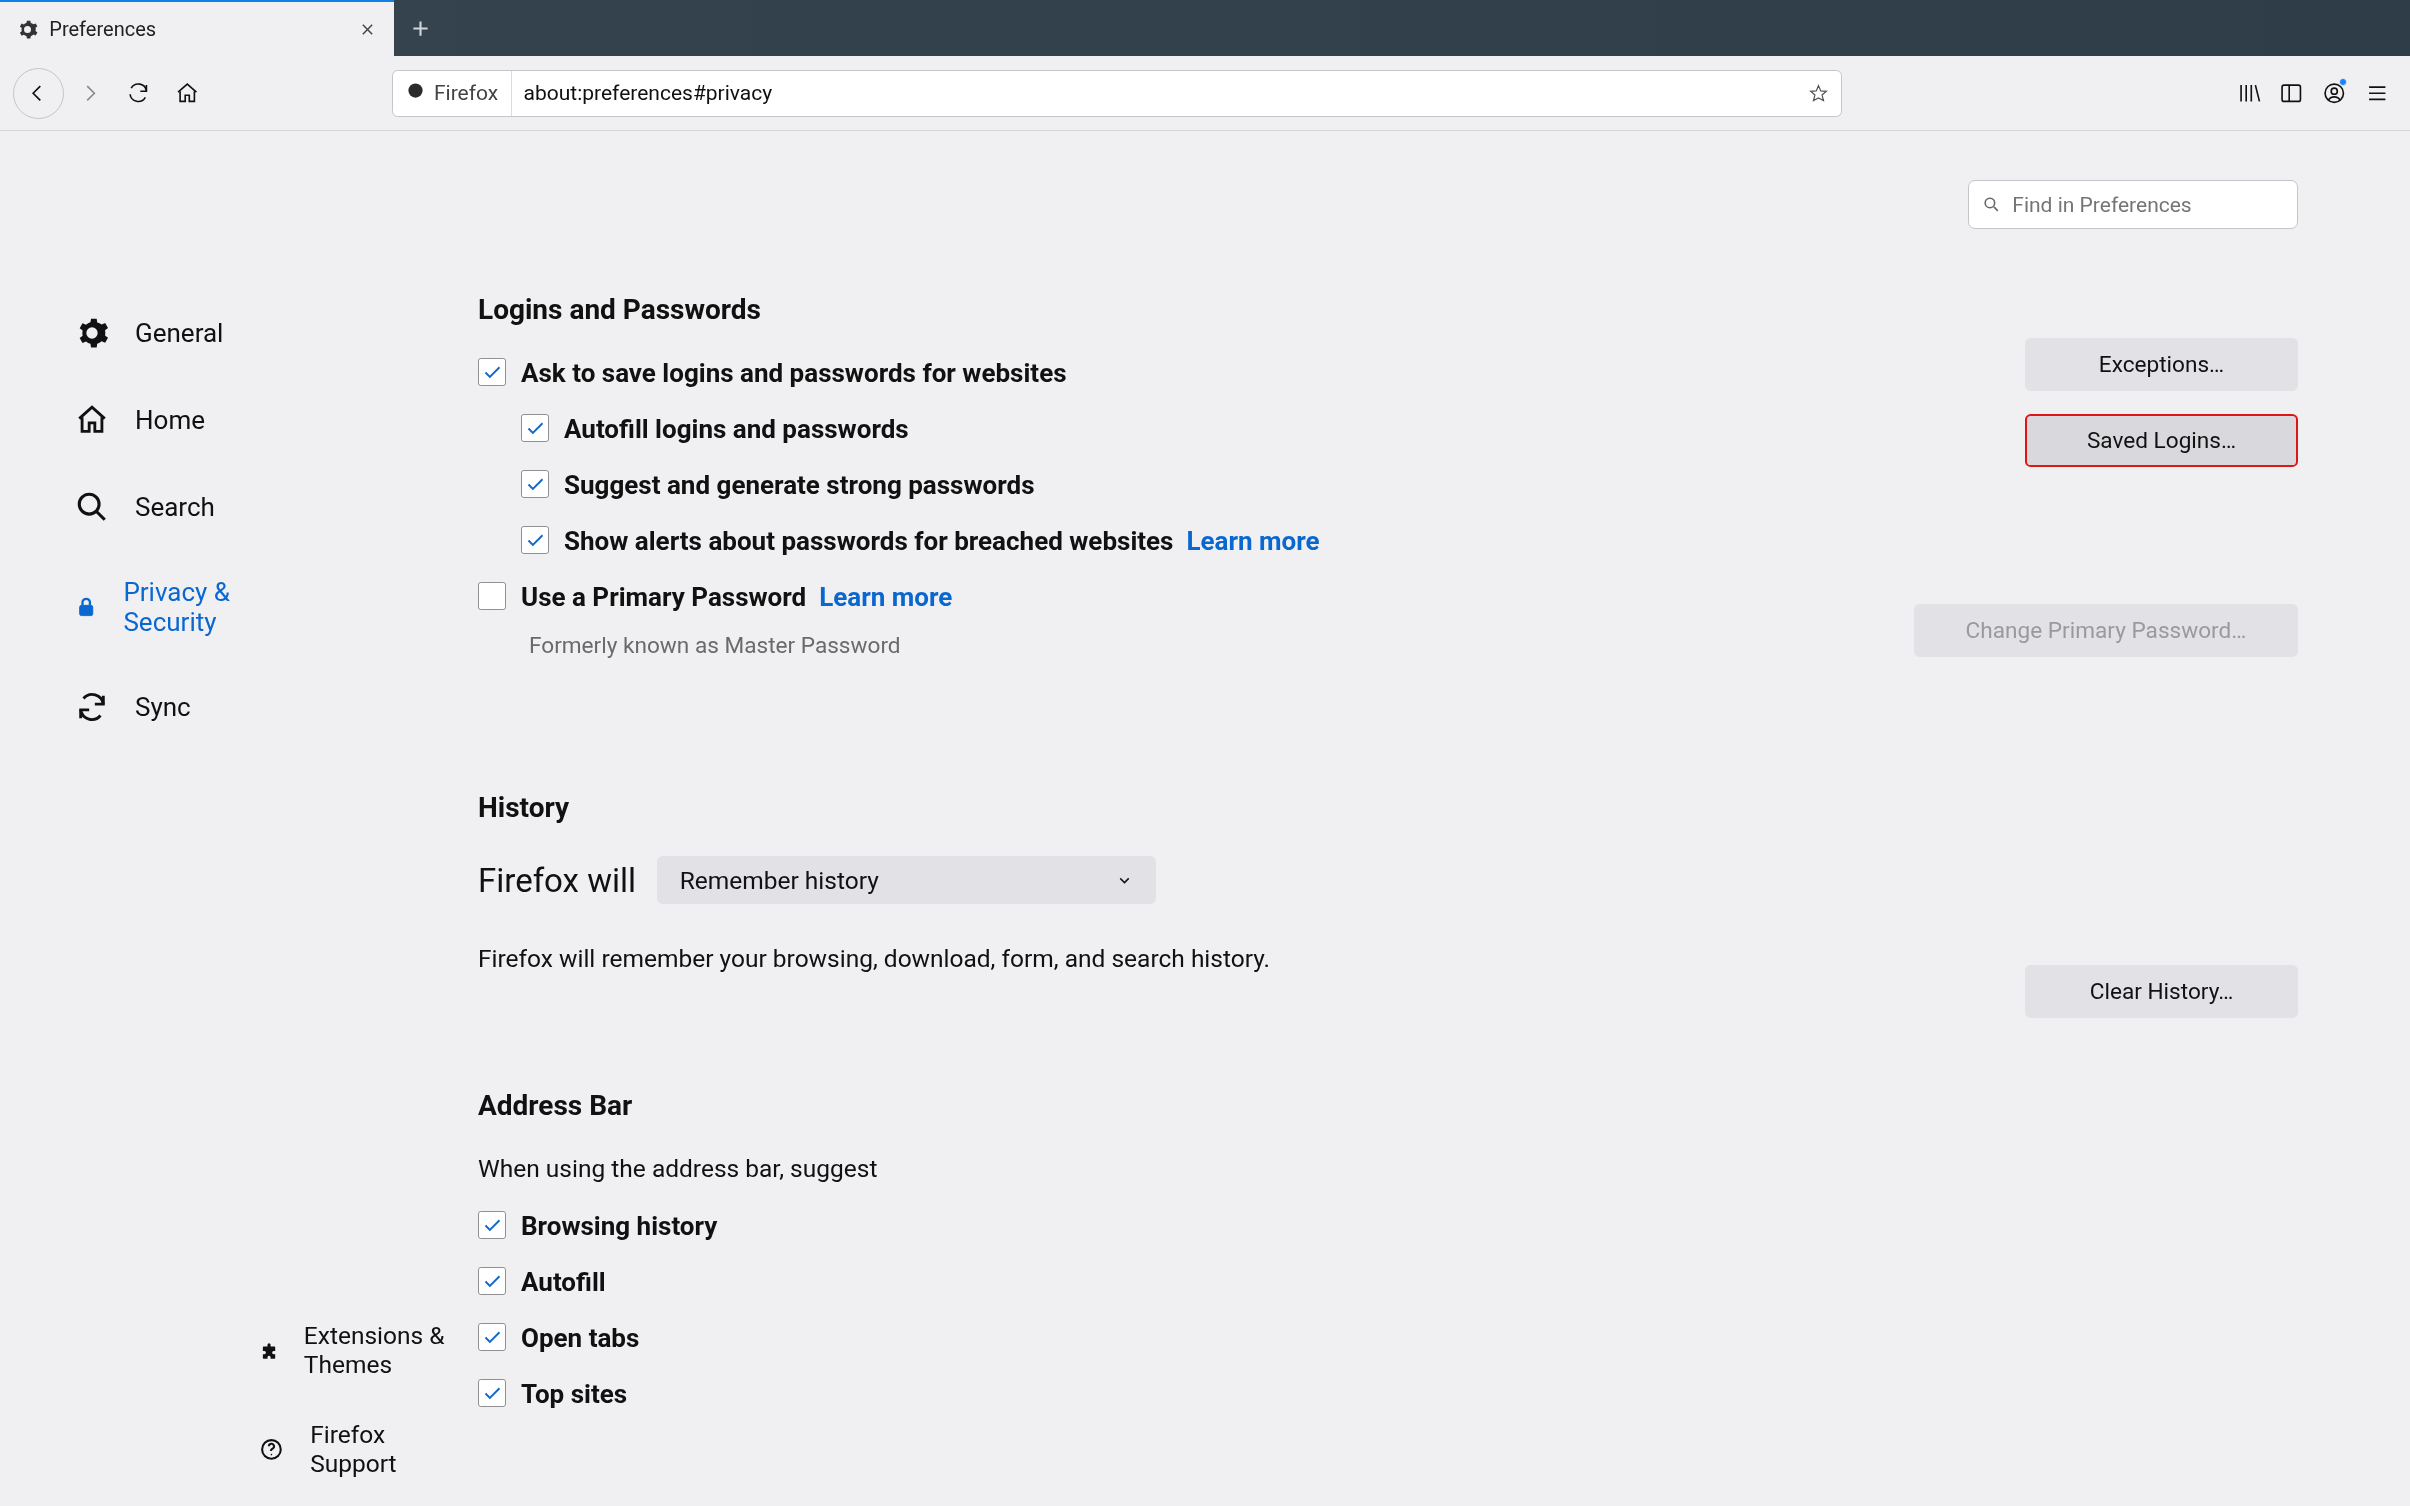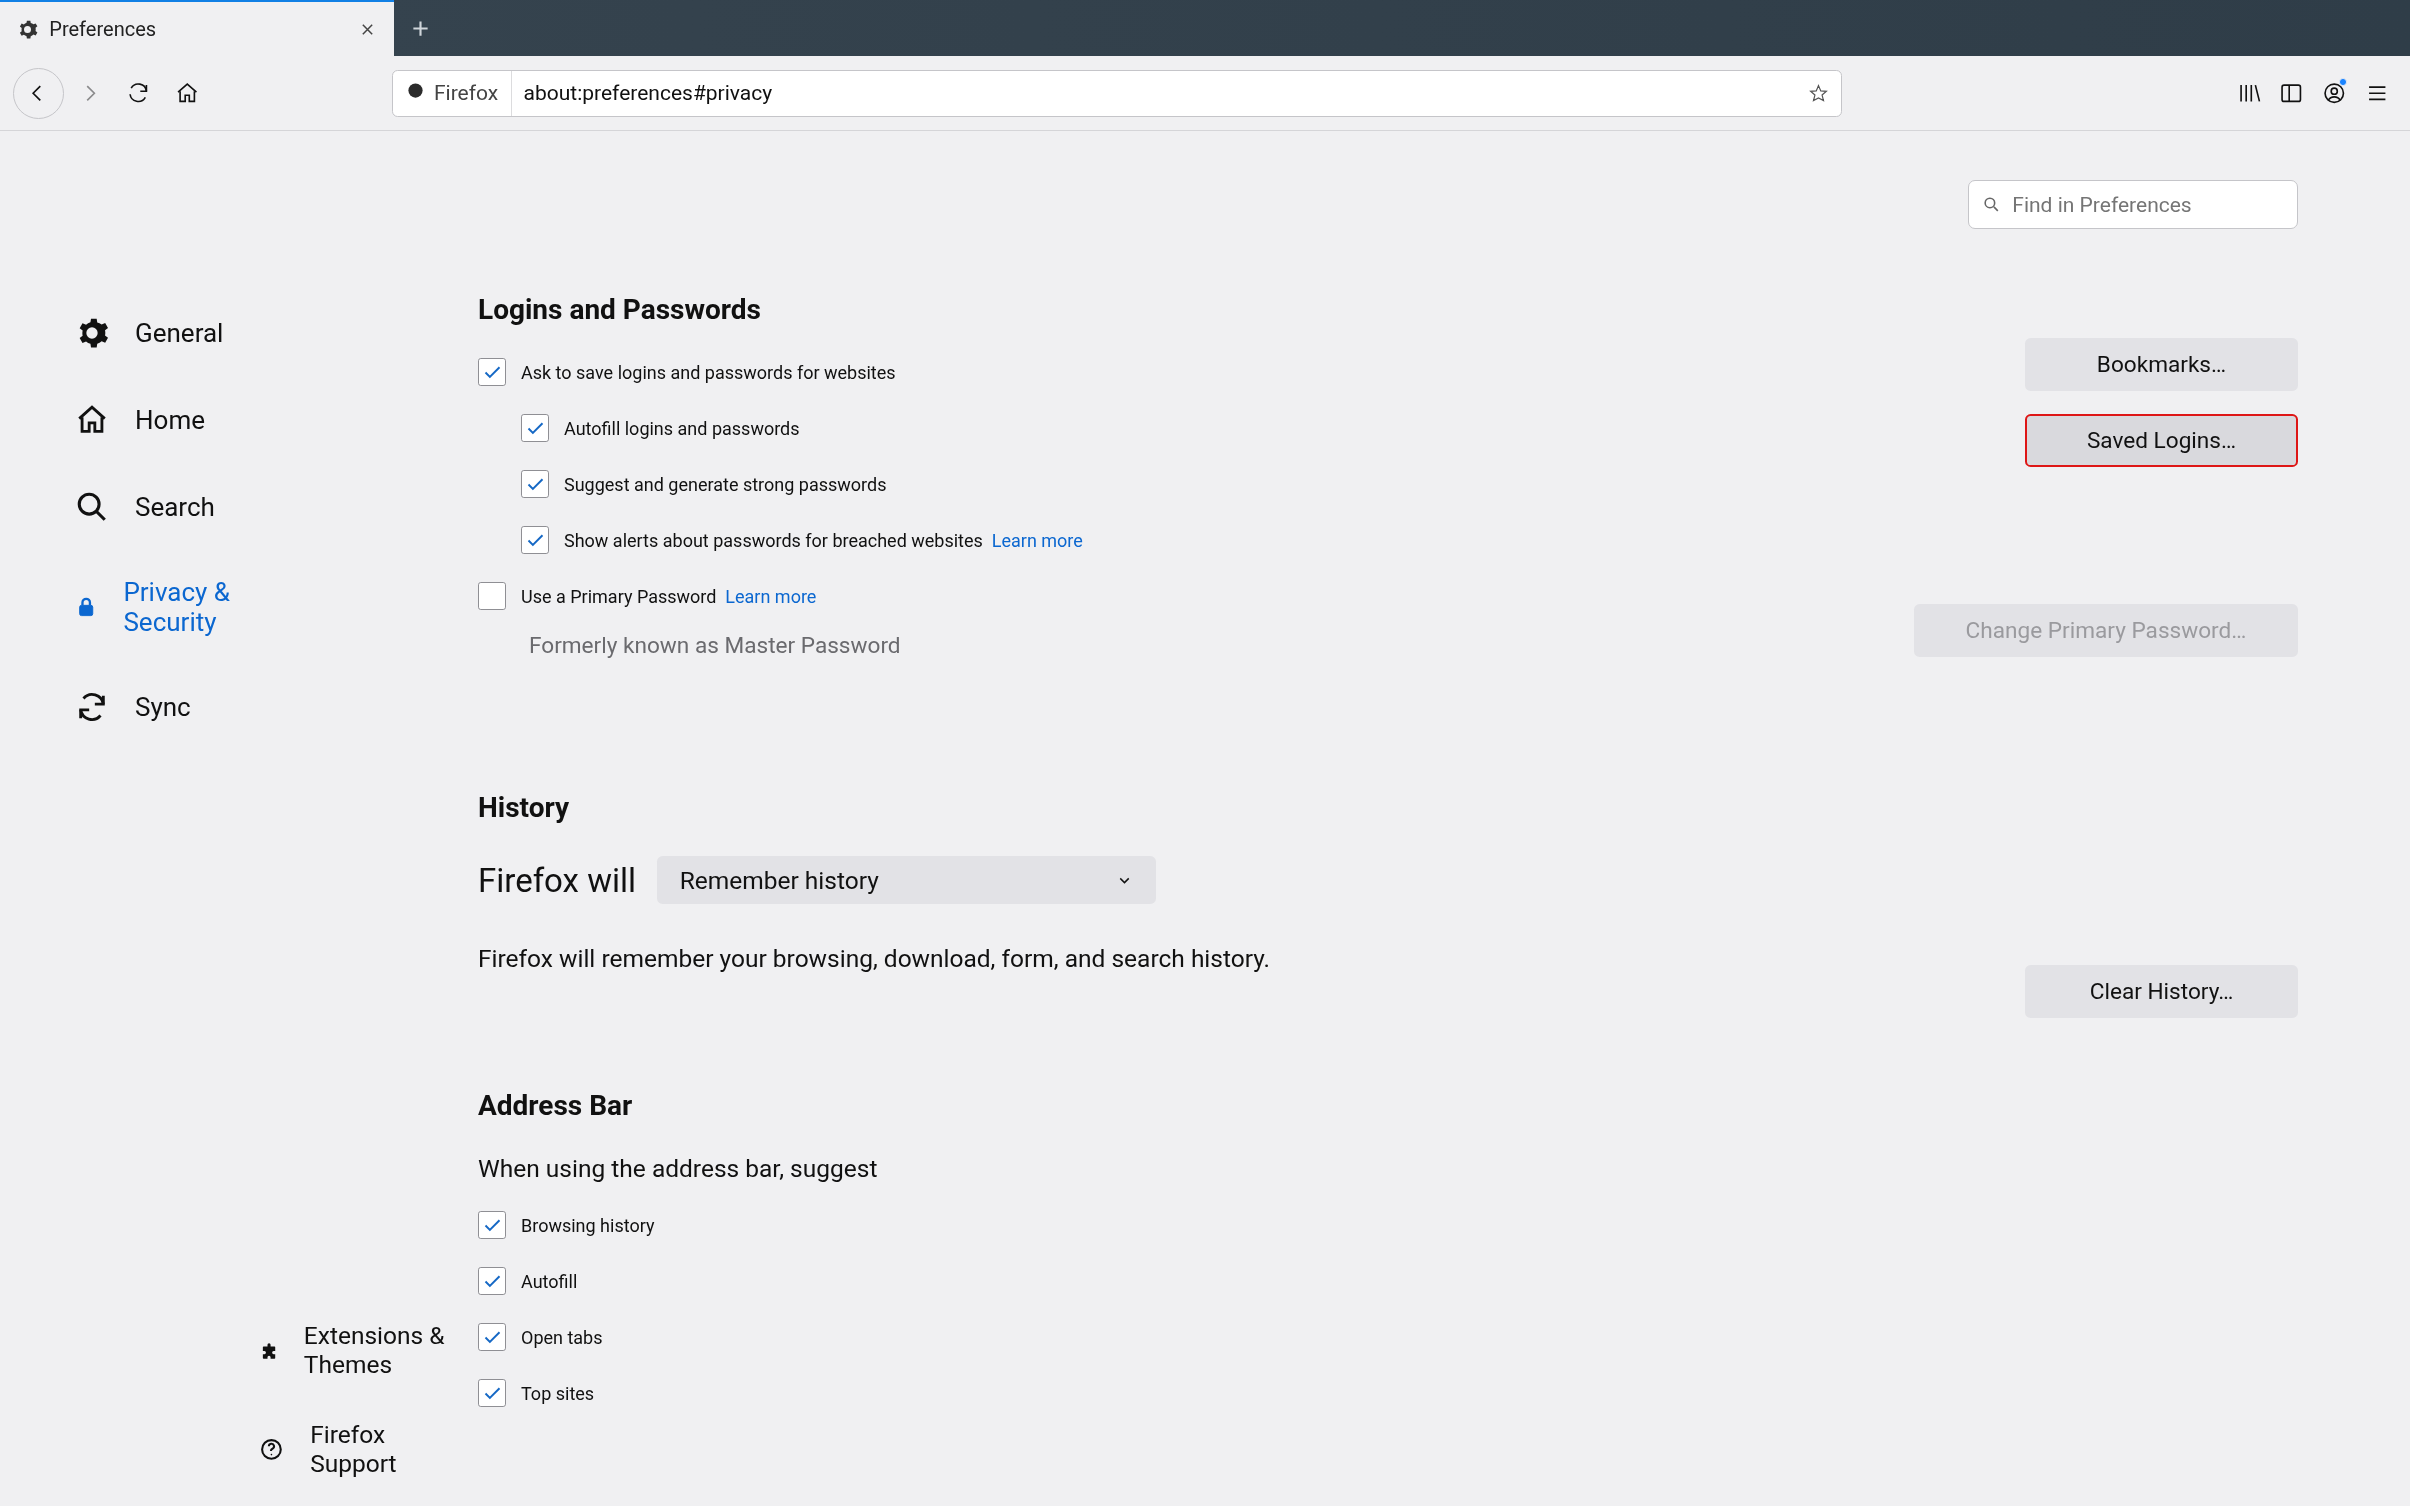--- a/index.html
+++ b/index.html
@@ -48,21 +48,21 @@
   .find { position:absolute; right:113px; top:49px; width:330px; height:49px; border:0.9px solid #c5c5c9; border-radius:7px; background:#fff; display:flex; align-items:center; padding:0 13px; gap:11.3px; }
   .find input { border:none; outline:none; font-size:21px; flex:1; color:#111; }
   .find svg { width:19px; height:19px; stroke:#666; fill:none; stroke-width:2; }
 
   .sections { padding-top:162px; max-width:1186px; }
   h2.section { font-size:28px; font-weight:700; color:#111; margin-bottom:32px; margin-top:0; }
 
   .row { display:flex; align-items:flex-start; gap:15px; margin-bottom:26px; }
   .row .cb { width:28px; height:28px; border:1.4px solid #8f8f94; border-radius:2.8px; flex:none; display:flex; align-items:center; justify-content:center; background:#fff; }
   .row .cb.checked svg { width:21px; height:21px; stroke:#1568c5; stroke-width:2.2; fill:none; }
-  .row .txt { font-size:18px; color:#111; line-height:30px; }
+  .row .txt { font-size:26px; color:#111; line-height:30px;font-weight:bold; }
   .row.sub { margin-left:43px; }
   .link { color:#0b67d0; cursor:pointer; }
   .note { font-size:22.6px; color:#6a6a6e; margin-left:51px; margin-top:-5.6px; }
 
   .rgt-btns { position:absolute; right:113px; top:207px; display:flex; flex-direction:column; gap:22.6px; width:273px; }
   .btn { height:53px; border:none; border-radius:5.6px; background:#e2e2e6; color:#111; font-size:22.6px; cursor:pointer; }
   .btn.highlight { background:#d9d9dd; border:2.8px solid #de1616; }
   .btn.disabled { color:#9a9a9e; cursor:default; }
   .btn2 { position:absolute; right:113px; width:273px; }
 
@@ -246,21 +246,21 @@
   <div class="content">
     <div class="find">
       <svg viewBox="0 0 24 24">
           <circle cx="10" cy="10" r="6"></circle>
           <path d="M20 20l-5-5"></path>
         </svg>
       <input placeholder="Find in Preferences" style="">
     </div>
 
     <div class="rgt-btns">
-      <button class="btn">Bookmarks…</button>
+      <button class="btn">Exceptions…</button>
       <button class="btn highlight">Saved Logins…</button>
     </div>
     <button class="btn disabled btn2" style="top:473px;width:384px;right:113px;">Change Primary Password…</button>
     <button class="btn btn2" style="top:834px;">Clear History…</button>
 
     <div class="sections">
 
       <h2 class="section">Logins and Passwords</h2>
 
       <div class="row">

